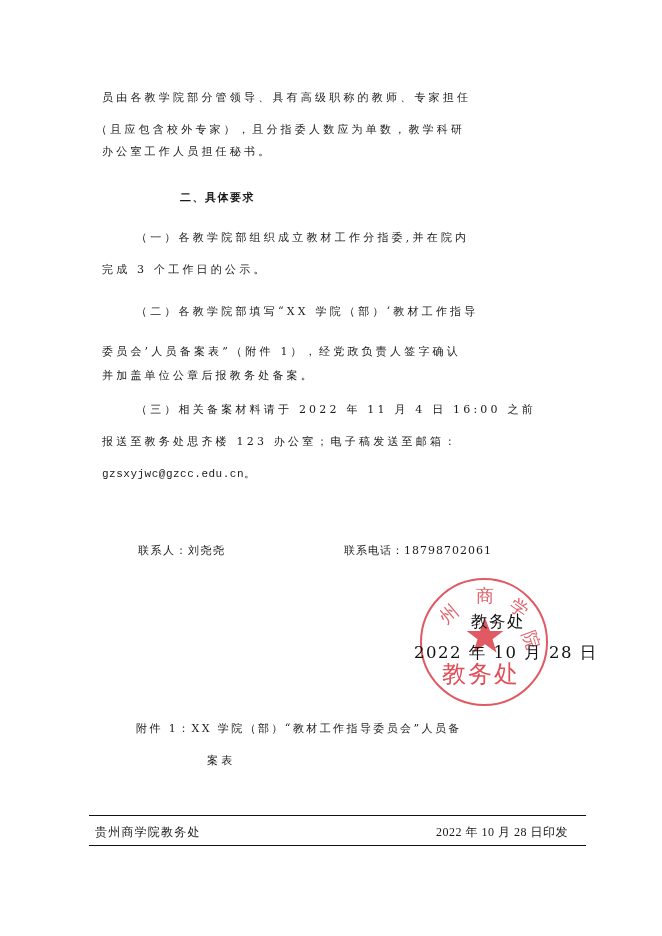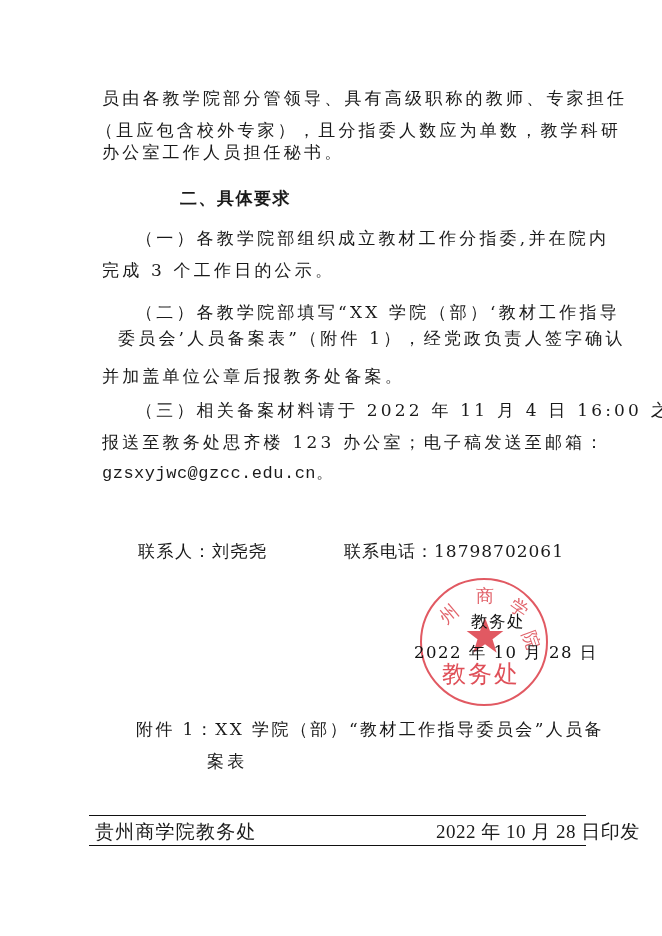--- a/index.html
+++ b/index.html
@@ -1,21 +1,21 @@
 <!DOCTYPE html>
 <html><head>
   <meta charset="utf-8">
   <style>
     html, body { margin: 0; padding: 0; background: #ffffff; }
     body { width: 662px; height: 936px; position: relative; overflow: hidden;
       font-family: "DejaVu Serif", "Liberation Serif", serif; color: #1a1a1a; }
-    .line { position: absolute; left: 102px; font-size: 17px; letter-spacing: 3.2px; white-space: nowrap; line-height: 20px; }
+    .line { position: absolute; left: 102px; font-size: 11px; letter-spacing: 3.2px; white-space: nowrap; line-height: 20px; }
     .heading { font-family: "DejaVu Sans", "Liberation Sans", sans-serif; font-weight: bold; letter-spacing: 1.5px; }
     .rule { position: absolute; left: 89px; width: 497px; height: 0; border-top: 1.3px solid #111; }
-    .footer-text { position: absolute; font-size: 19px; letter-spacing: 1.2px; white-space: nowrap; line-height: 20px; font-family: "Liberation Serif", "DejaVu Serif", serif; }
+    .footer-text { position: absolute; font-size: 12px; letter-spacing: 1.2px; white-space: nowrap; line-height: 20px; font-family: "Liberation Serif", "DejaVu Serif", serif; }
     .seal { position: absolute; left: 420px; top: 578px; width: 128px; height: 128px; border-radius: 50%;
       border: 2.5px solid rgba(220,60,70,0.85); box-sizing: border-box; }
     .seal-arc { position: absolute; font-size: 18px; color: rgba(220,70,80,0.85); font-family: "DejaVu Serif", serif; }
     .seal-bottom { position: absolute; left: 20px; top: 78px; font-size: 24px; color: rgba(220,60,70,0.9); letter-spacing: 2px; white-space: nowrap; }
     .seal-star { position: absolute; left: 42px; top: 36px; width: 42px; height: 40px; }
     .sign { position: absolute; font-size: 16.5px; white-space: nowrap; letter-spacing: 1.5px; color: #111; z-index: 2; }
   </style>
 </head>
 <body>
 
@@ -24,21 +24,21 @@
   <div class="line" style="top:88px;">员由各教学院部分管领导、具有高级职称的教师、专家担任</div>
   <div class="line" style="top:120px;left:96px;">（且应包含校外专家），且分指委人数应为单数，教学科研</div>
   <div class="line" style="top:142px;">办公室工作人员担任秘书。</div>
 
   <div class="line heading" style="top:188px;left:136px;margin-left:44px;">二、具体要求</div>
 
   <div class="line" style="top:228px;left:136px;">（一）各教学院部组织成立教材工作分指委,并在院内</div>
   <div class="line" style="top:260px;">完成 3 个工作日的公示。</div>
 
   <div class="line" style="top:302px;left:136px;">（二）各教学院部填写“XX 学院（部）‘教材工作指导</div>
-  <div class="line" style="top:328px;margin-left:16px;">委员会’人员备案表”（附件 1），经党政负责人签字确认</div>
+  <div class="line" style="top:342px;">委员会’人员备案表”（附件 1），经党政负责人签字确认</div>
   <div class="line" style="top:366px;">并加盖单位公章后报教务处备案。</div>
 
   <div class="line" style="top:400px;left:136px;">（三）相关备案材料请于 2022 年 11 月 4 日 16:00 之前</div>
   <div class="line" style="top:432px;">报送至教务处思齐楼 123 办公室；电子稿发送至邮箱：</div>
   <div class="line" style="top:464px;letter-spacing:0.5px;font-family:'Liberation Mono','DejaVu Sans Mono',monospace;">gzsxyjwc@gzcc.edu.cn。</div>
 
   <div class="line" style="top:541px;left:138px;letter-spacing:1.5px;">联系人：刘尧尧</div>
   <div class="line" style="top:541px;left:344px;letter-spacing:1px;">联系电话：18798702061</div>
 
   <div class="seal">

